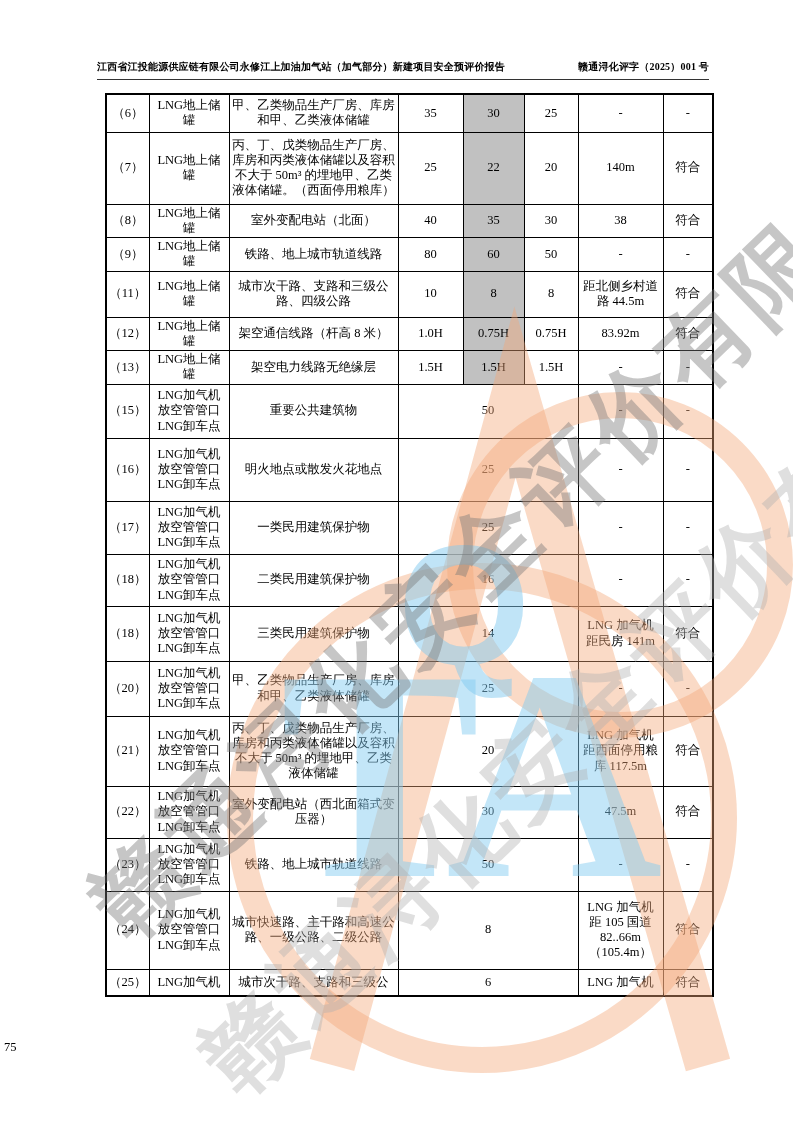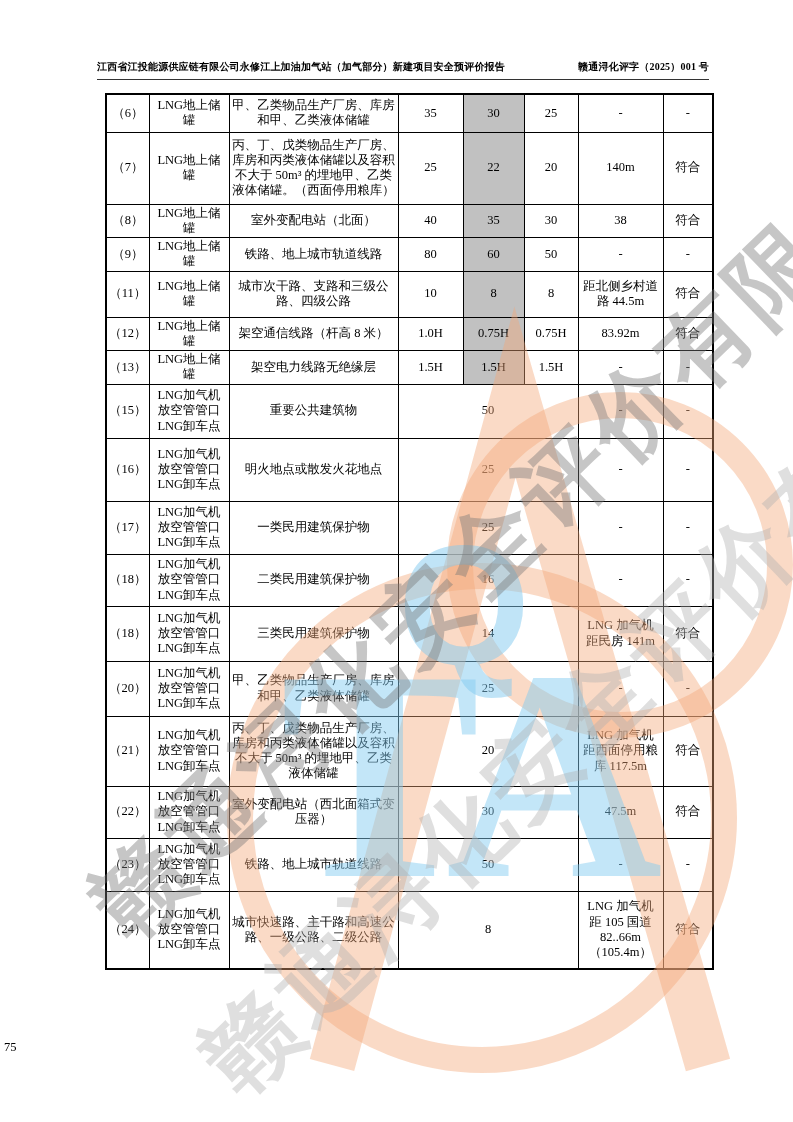--- a/index.html
+++ b/index.html
@@ -260,20 +260,28 @@
 放空管管口
 LNG卸车点</td>
           <td class="c-item">城市快速路、主干路和高速公路、一级公路、二级公路</td>
           <td class="c-val" colspan="3">8</td>
           <td class="c-act">LNG 加气机
 距 105 国道
 82..66m
 （105.4m）</td>
           <td class="c-ver">符合</td>
         </tr>
+        <tr style="height: 27px;">
+          <td class="c-num">（25）</td>
+          <td class="c-fac">LNG加气机</td>
+          <td class="c-item">城市次干路、支路和三级公</td>
+          <td class="c-val" colspan="3">6</td>
+          <td class="c-act">LNG 加气机</td>
+          <td class="c-ver">符合</td>
+        </tr>
       </tbody>
   </table>
 
   <div class="wm">
     <svg width="793" height="1122" viewBox="0 0 793 1122">
       <g stroke="rgba(244,168,120,0.42)" fill="none">
         <circle cx="620" cy="565" r="160" stroke-width="26"></circle>
         <circle cx="482" cy="818" r="242" stroke-width="26"></circle>
         <path d="M332 1065 L515 392 L708 1065" stroke-width="46" stroke-linejoin="miter"></path>
       </g>

